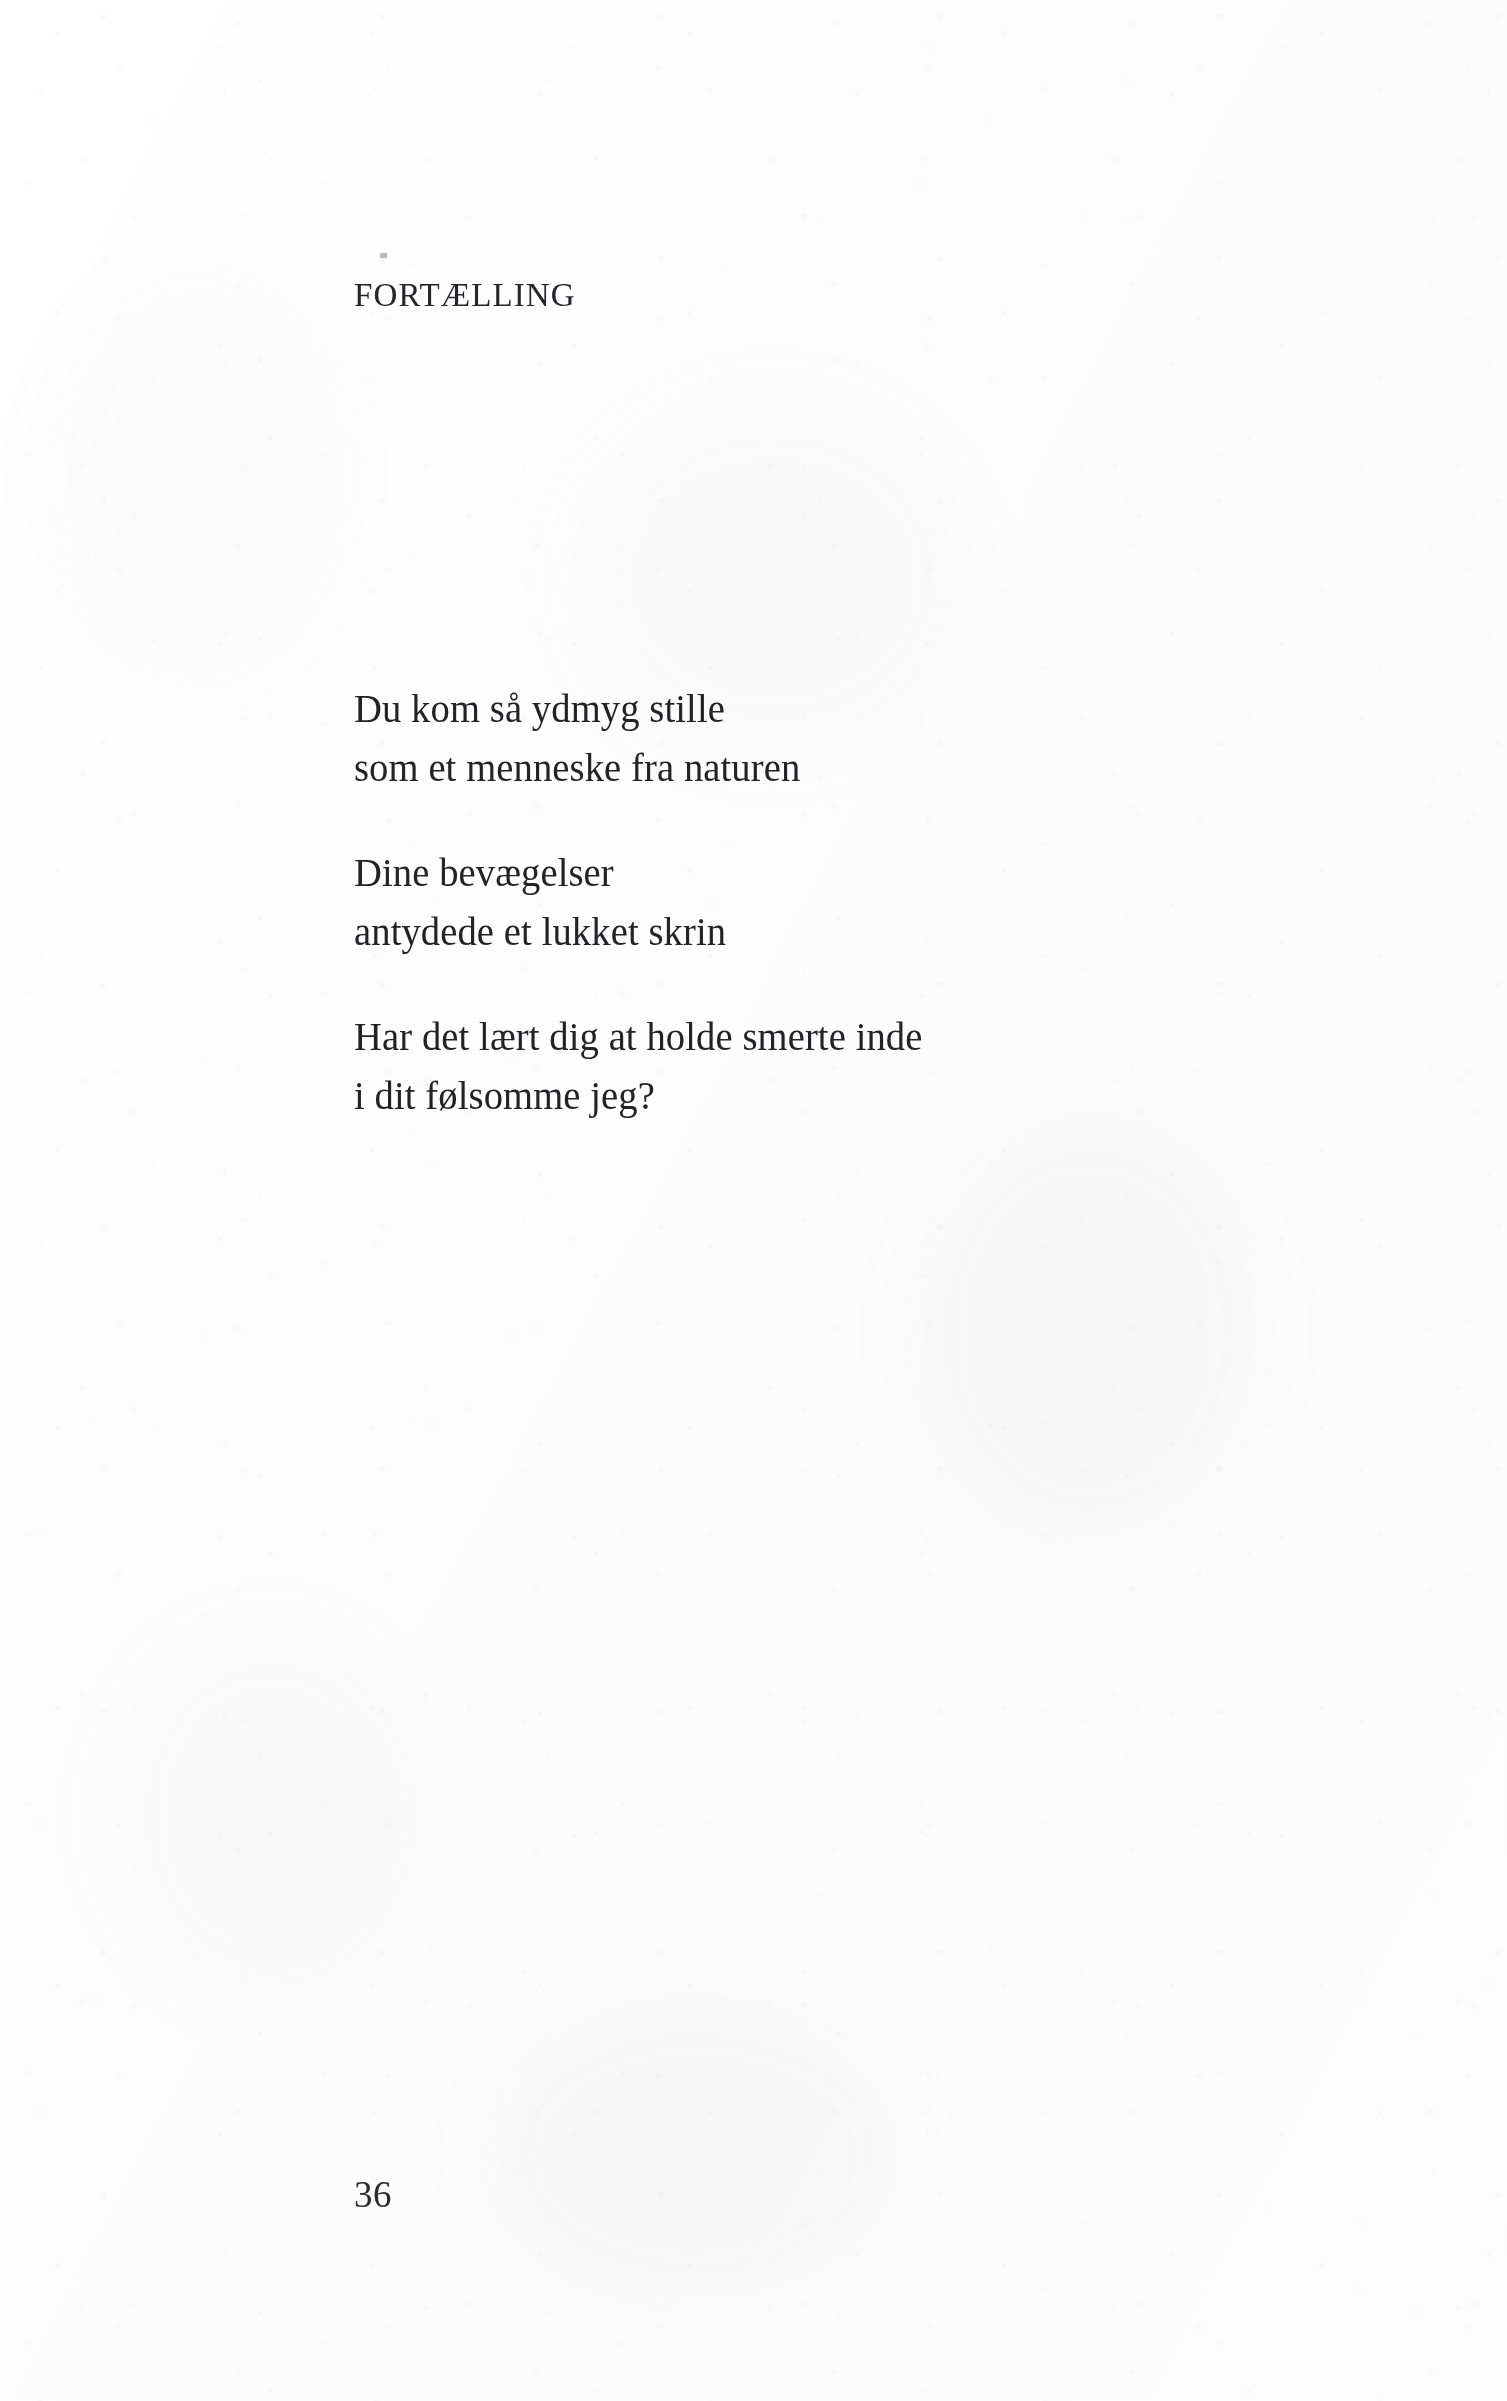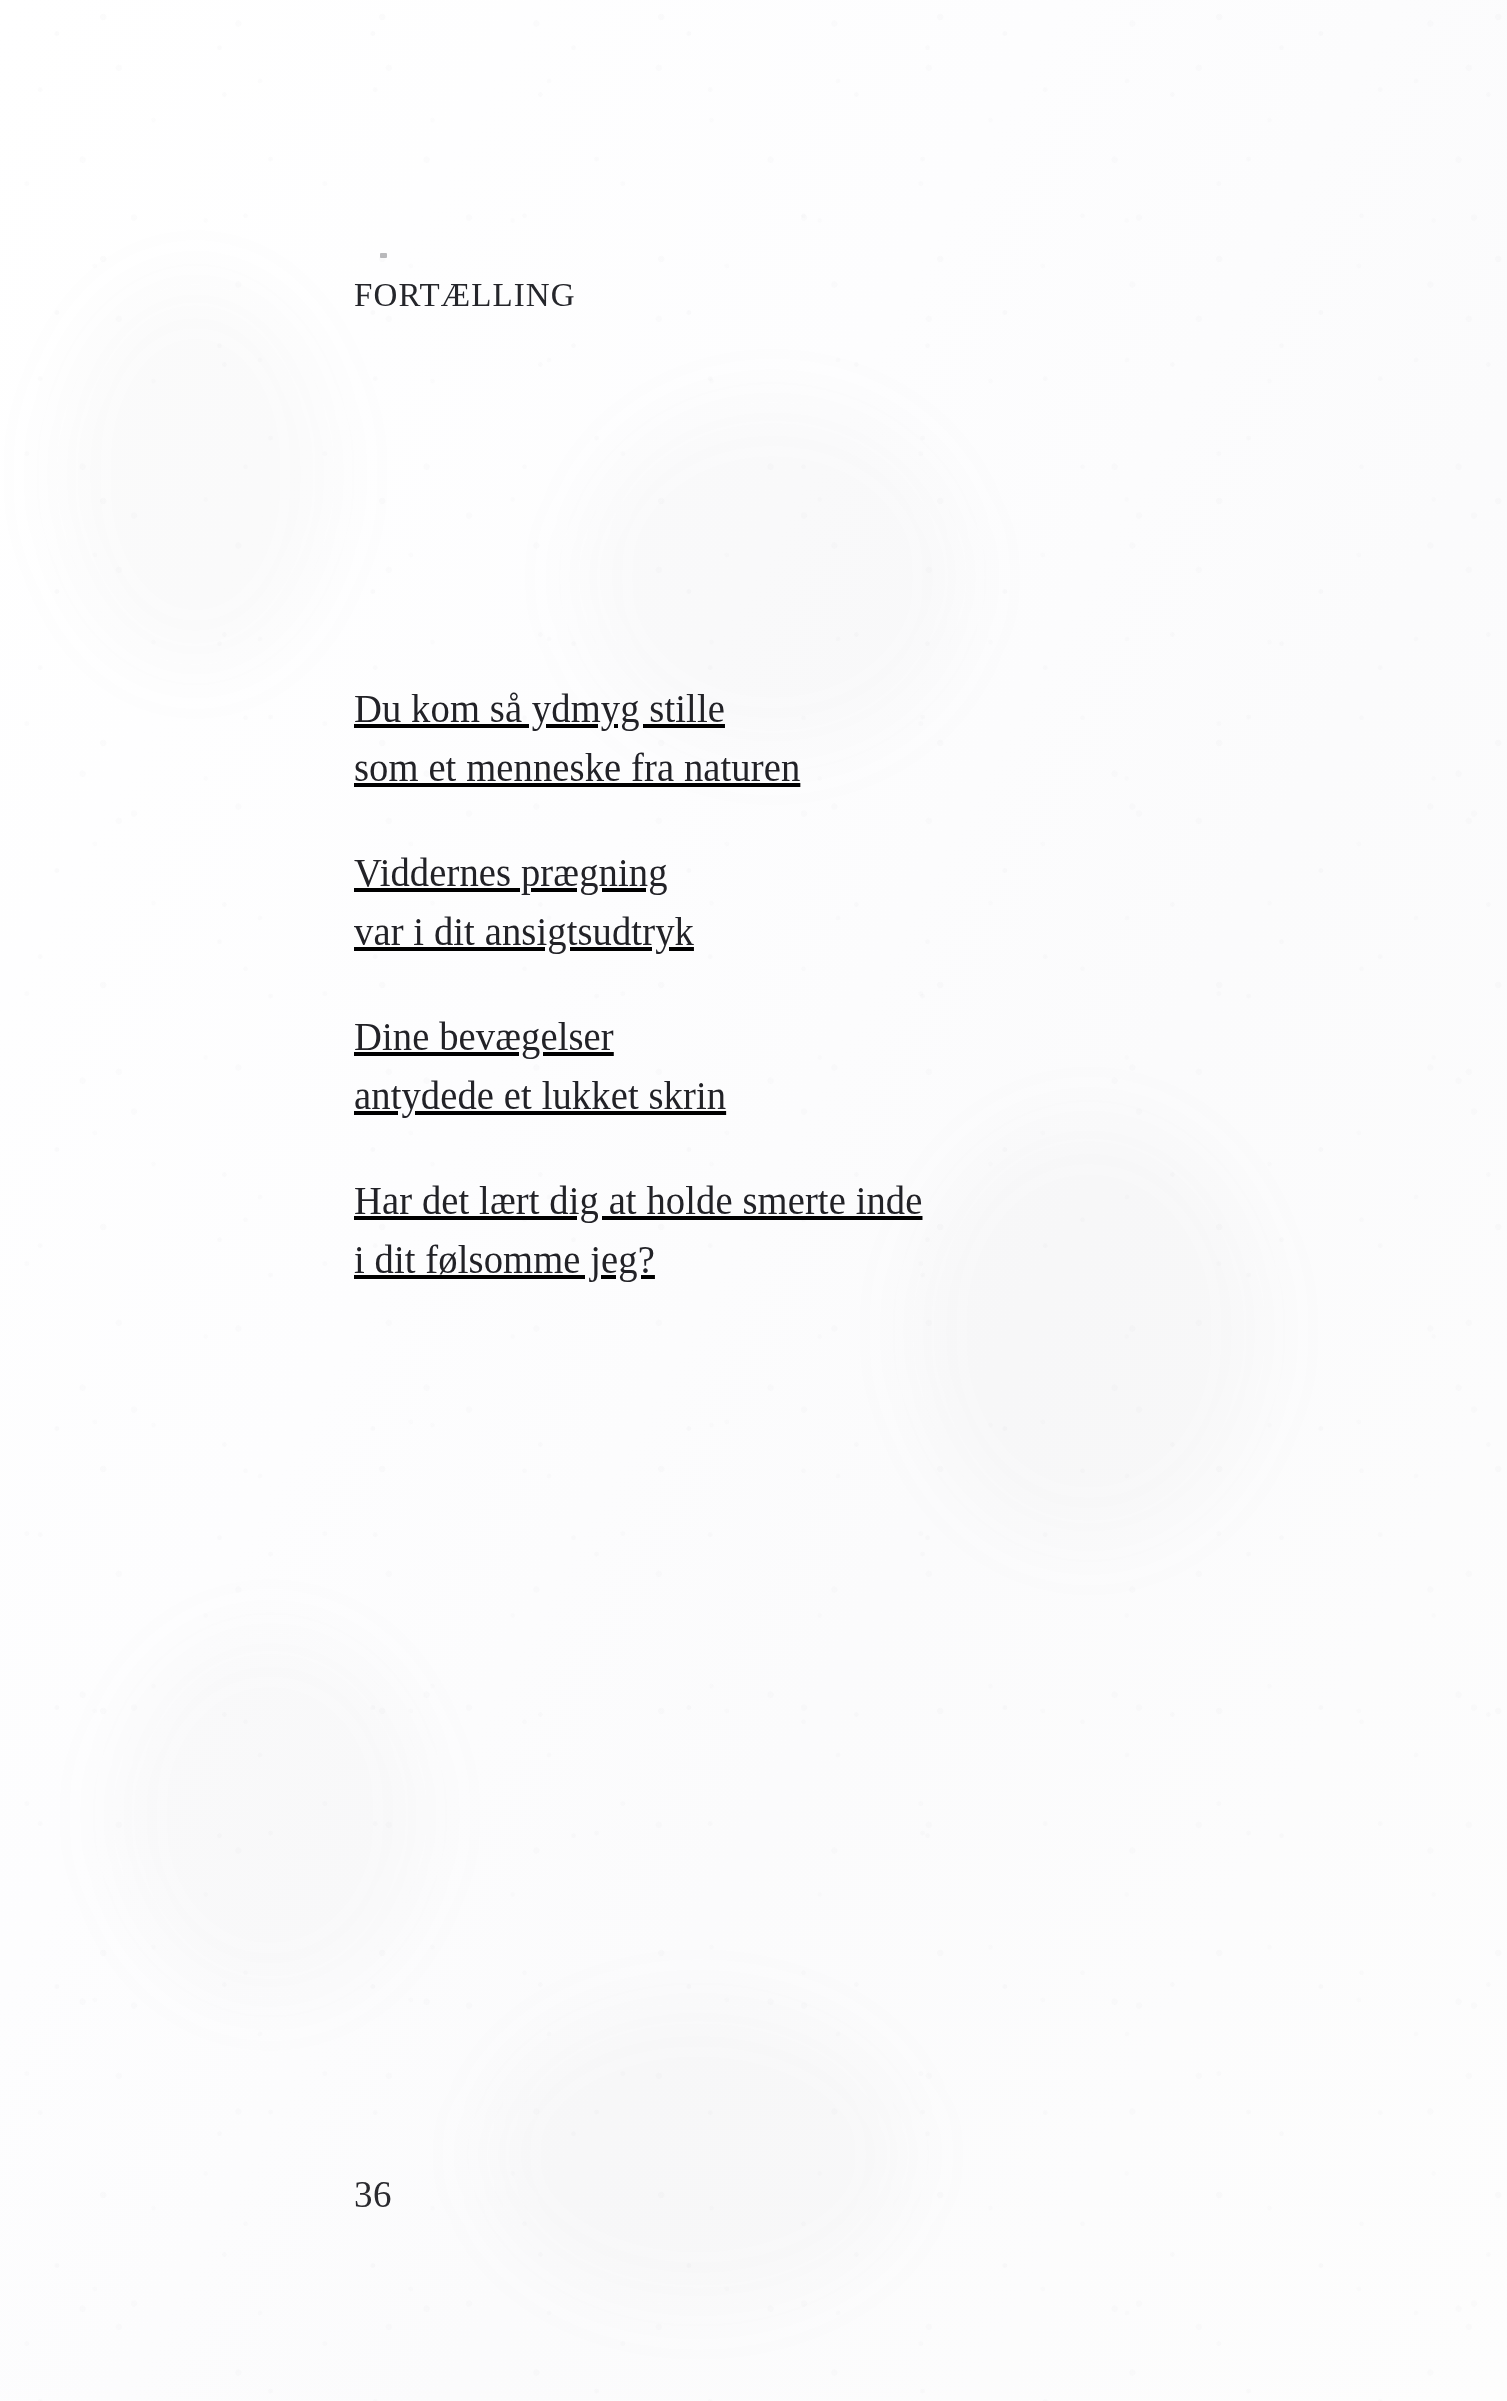--- a/index.html
+++ b/index.html
@@ -87,21 +87,20 @@
 
   .stanzas {
     position: absolute;
     left: 354px;
     top: 679px;
     width: 1024px;
   }
 
   .stanza {
     margin: 0 0 46px 0;
-    text-decoration: underline;
   }
   .stanza:last-child {
     margin-bottom: 8px;
   }
 
   .line {
     display: block;
     margin: 0;
     color: #222227;
     font-family: "Liberation Serif", "DejaVu Serif", serif;
@@ -142,24 +141,20 @@
 
   <h1 class="poem-title">FORTÆLLING</h1>
 
   <div class="stanzas">
 
     <div class="stanza">
       <span class="line">Du kom så ydmyg stille</span>
       <span class="line">som et menneske fra naturen</span>
     </div>
 
-    <div class="stanza">
-      <span class="line">Viddernes prægning</span>
-      <span class="line">var i dit ansigtsudtryk</span>
-    </div>
 
     <div class="stanza">
       <span class="line">Dine bevægelser</span>
       <span class="line">antydede et lukket skrin</span>
     </div>
 
 
 
 
     <div class="stanza">

